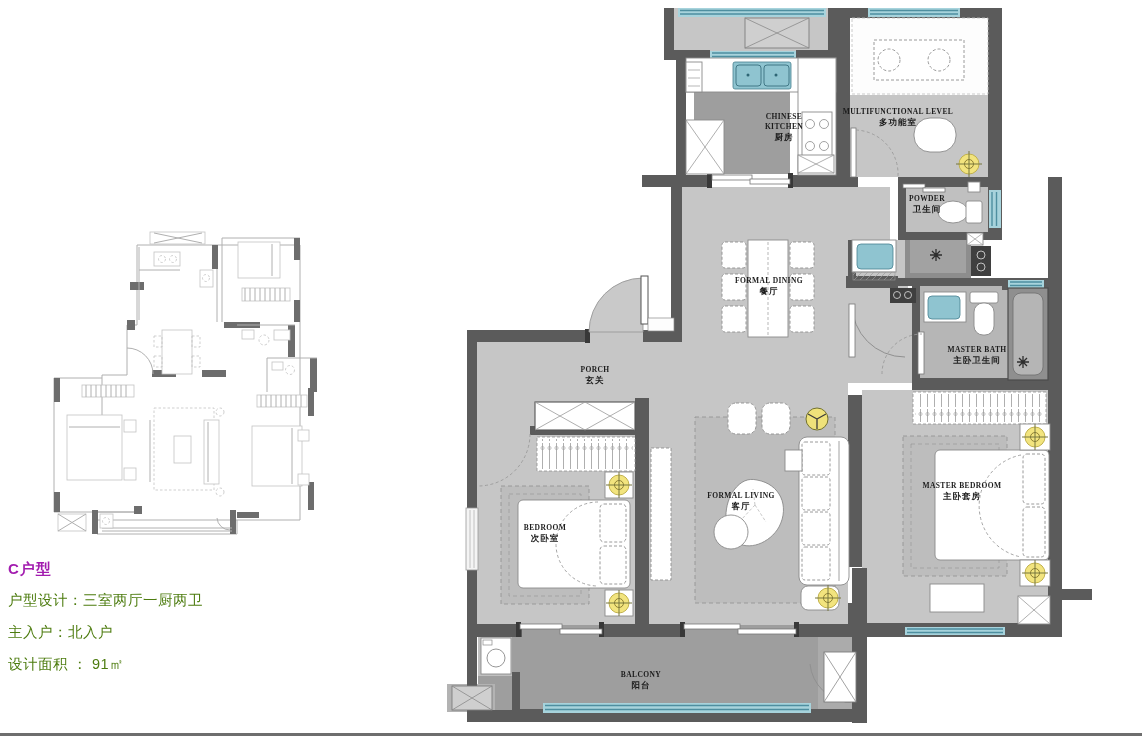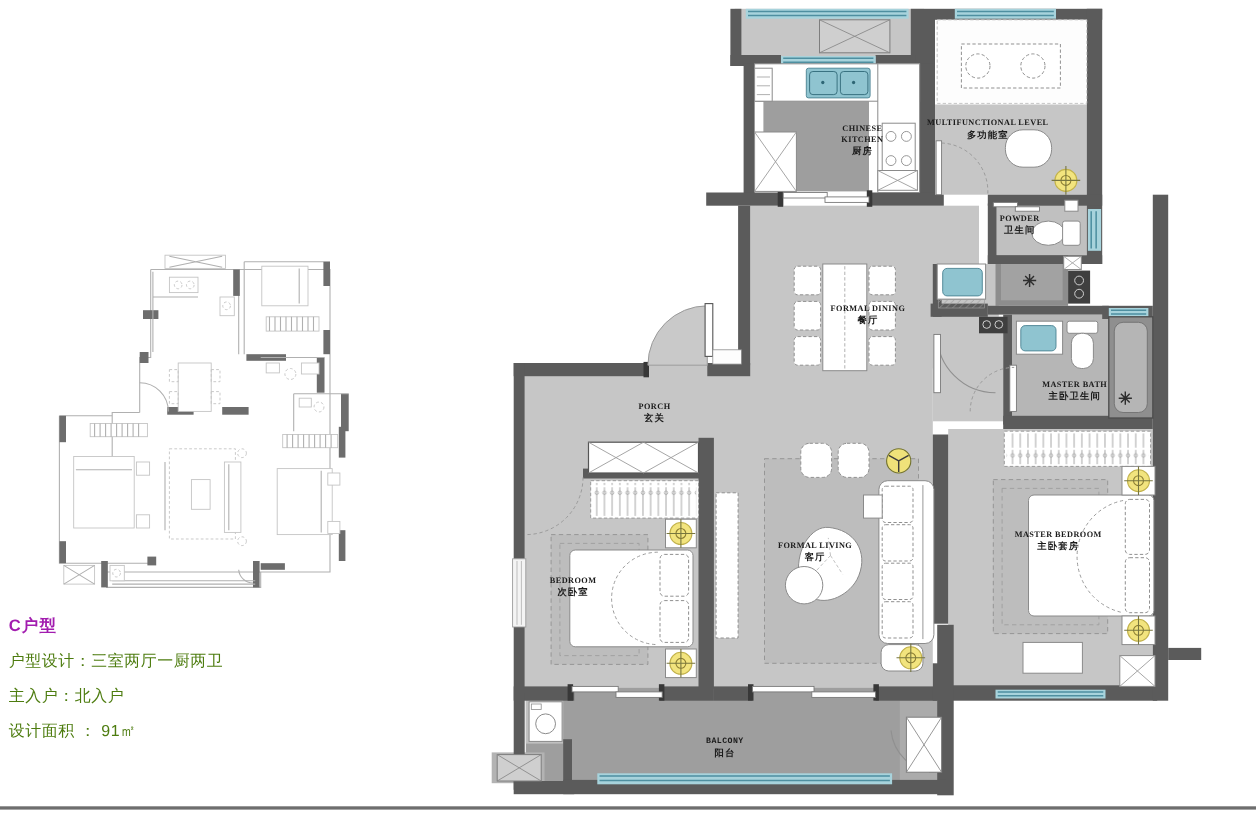--- a/index.html
+++ b/index.html
@@ -419,43 +419,43 @@
       <span class="cn">厨房</span>
   </div>
   <div class="rlabel" style="left:898px;top:107px;">
     <span class="en">MULTIFUNCTIONAL LEVEL</span>
       <span class="cn">多功能室</span>
   </div>
   <div class="rlabel" style="left:927px;top:194px;">
     <span class="en">POWDER</span>
       <span class="cn">卫生间</span>
   </div>
-  <div class="rlabel" style="left:769px;top:276px;margin-left:20px;">
+  <div class="rlabel" style="left:769px;top:276px;">
     <span class="en">FORMAL DINING</span>
       <span class="cn">餐厅</span>
   </div>
   <div class="rlabel" style="left:977px;top:345px;">
     <span class="en">MASTER BATH</span>
       <span class="cn">主卧卫生间</span>
   </div>
   <div class="rlabel" style="left:561px;top:365px;margin-left:34px;">
     <span class="en">PORCH</span>
       <span class="cn">玄关</span>
   </div>
   <div class="rlabel" style="left:741px;top:491px;">
     <span class="en">FORMAL LIVING</span>
       <span class="cn">客厅</span>
   </div>
-  <div class="rlabel" style="left:521px;top:523px;">
+  <div class="rlabel" style="left:545px;top:523px;">
     <span class="en">BEDROOM</span>
       <span class="cn">次卧室</span>
   </div>
   <div class="rlabel" style="left:962px;top:481px;">
     <span class="en">MASTER BEDROOM</span>
       <span class="cn">主卧套房</span>
   </div>
-  <div class="rlabel" style="left:659px;top:670px;font-family:Liberation Mono, monospace;">
+  <div class="rlabel" style="left:641px;top:670px;">
     <span class="en">BALCONY</span>
       <span class="cn">阳台</span>
   </div>
 
   <div class="page-rule"></div>
 </div>
 
 </body></html>

